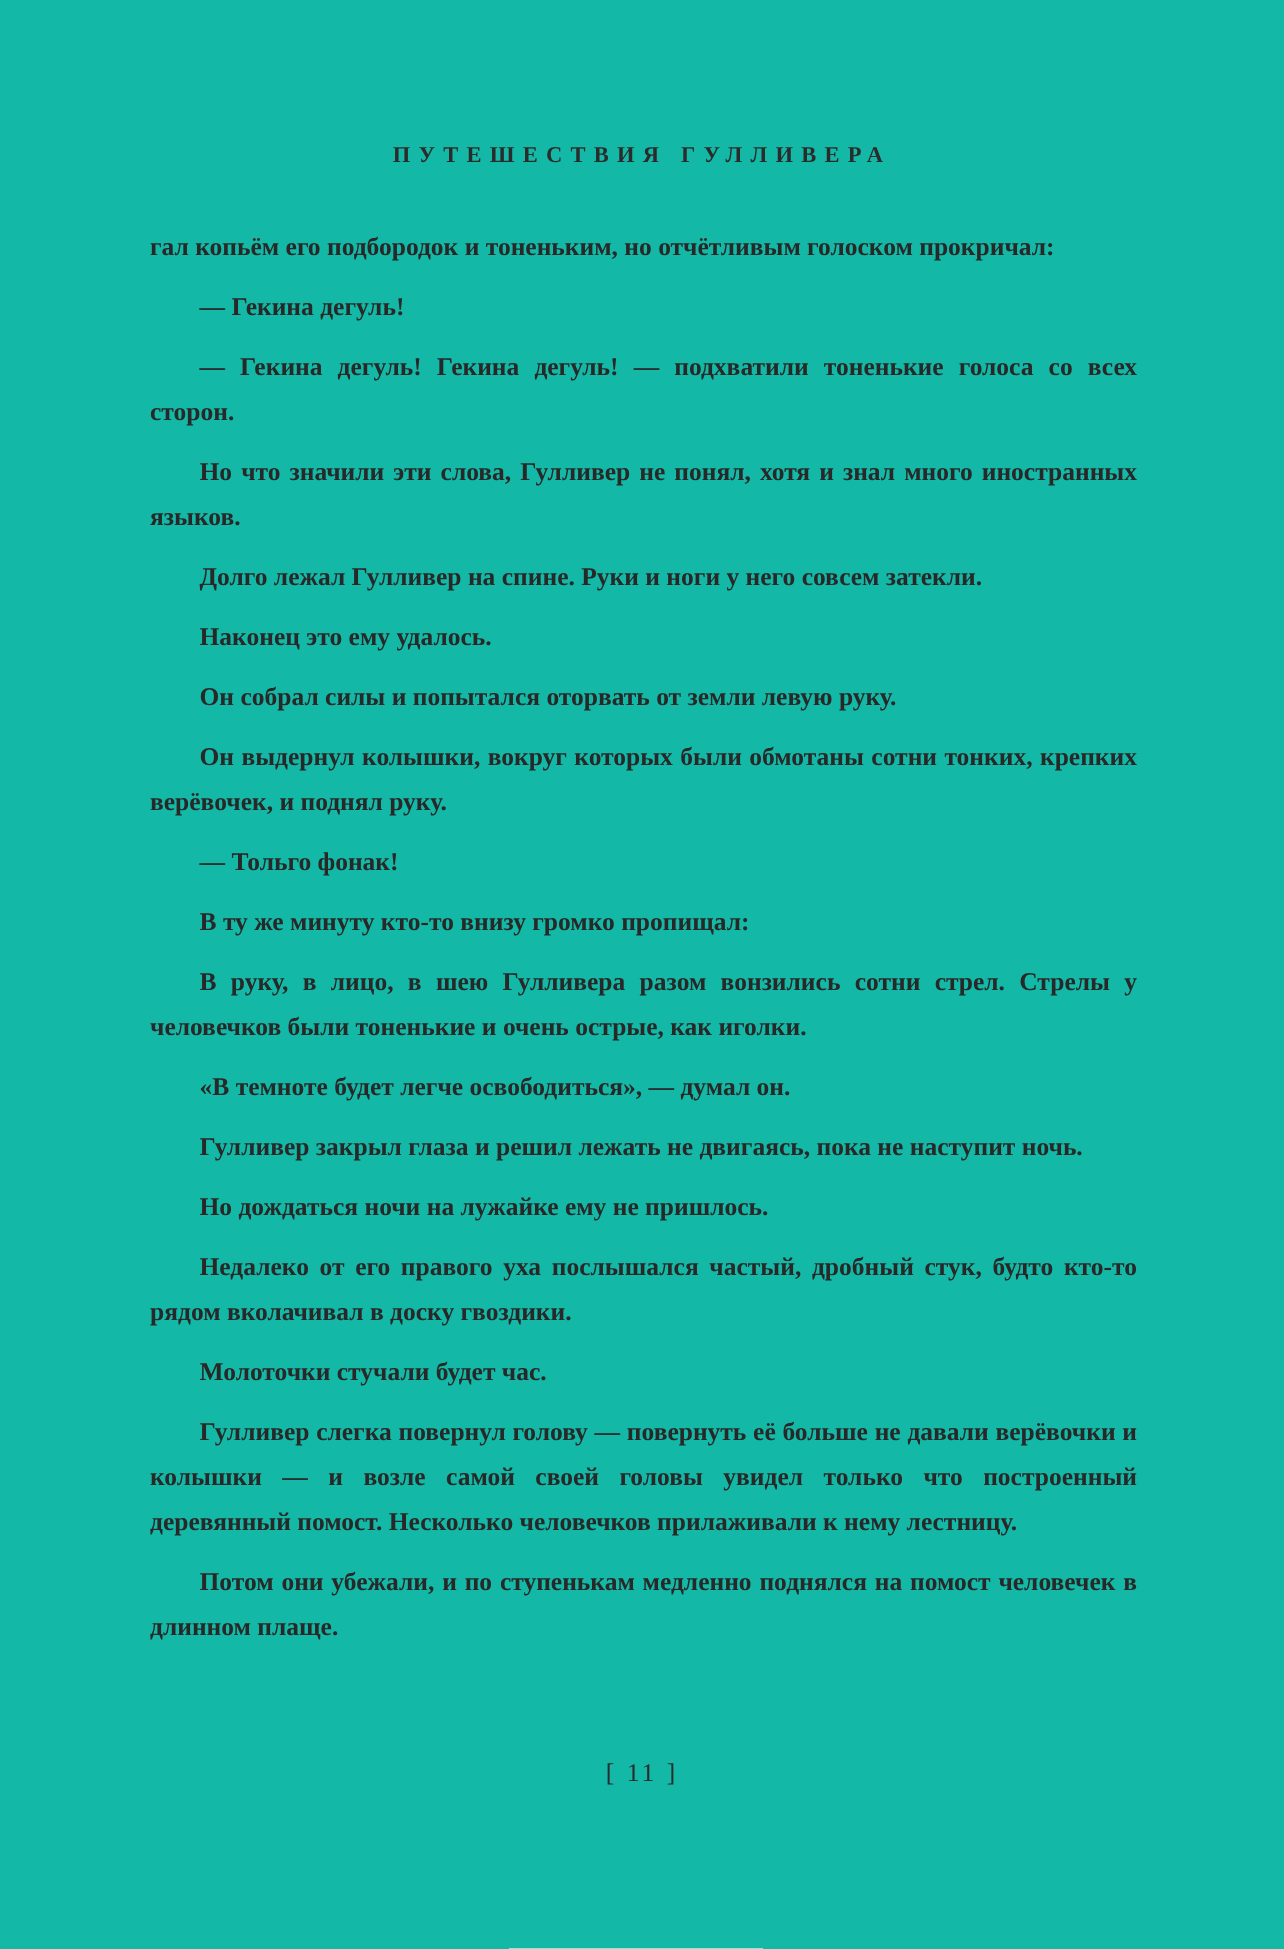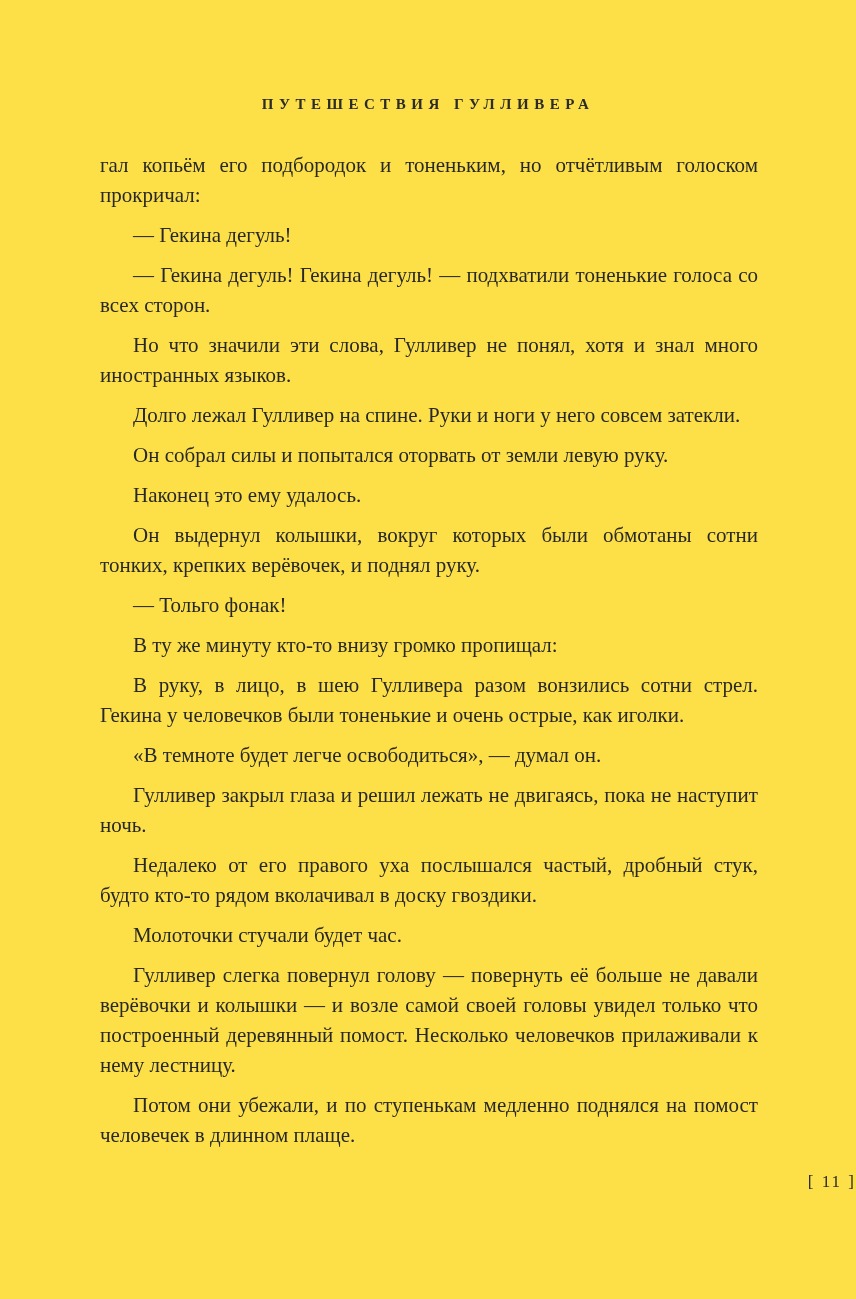--- a/index.html
+++ b/index.html
@@ -5,89 +5,91 @@
   * { box-sizing: border-box; }
   html, body {
     margin: 0;
     padding: 0;
     background: #ffffff;
   }
   .book-page {
     position: relative;
     width: 856px;
     height: 1299px;
-    background: #fde047;
+    background: #14b8a6;
     font-family: "Liberation Serif", "DejaVu Serif", serif;
     color: #282828;
     overflow: hidden;
   }
   .running-header {
     position: absolute;
     top: 96px;
     left: 0;
     right: 0;
     text-align: center;
     font-size: 15px;
     font-weight: bold;
     letter-spacing: 5.5px;
     color: #2b2b2b;
   }
   .text-block {
     position: absolute;
     top: 150px;
     left: 100px;
     width: 658px;
-    font-size: 21px;
+    font-size: 17px;
     line-height: 30px;
     text-align: justify;
     color: #282828;
+    font-weight: bold;
   }
   .text-block p {
     margin: 0;
     padding: 0;
   }
   .text-block p.indent {
     text-indent: 33px;
     margin-top: 10px;
   }
   .text-block p.noindent {
     text-indent: 0;
   }
   .page-number {
     position: absolute;
     top: 1172px;
     left: 0;
     right: 0;
-    text-align: right;
+    text-align: center;
     font-size: 17px;
     letter-spacing: 2px;
     color: #2b2b2b;
   }
 </style>
 </head>
 <body>
 
 <div class="book-page">
 
   <div class="running-header">ПУТЕШЕСТВИЯ ГУЛЛИВЕРА</div>
 
   <div class="text-block">
     <p class="noindent">гал копьём его подбородок и тоненьким, но отчётливым голоском прокричал:</p>
     <p class="indent">—  Гекина дегуль!</p>
     <p class="indent">—  Гекина дегуль! Гекина дегуль! — подхватили тоненькие голоса со всех сторон.</p>
     <p class="indent">Но что значили эти слова, Гулливер не понял, хотя и знал много иностранных языков.</p>
     <p class="indent">Долго лежал Гулливер на спине. Руки и ноги у него совсем затекли.</p>
+    <p class="indent">Наконец это ему удалось.</p>
     <p class="indent">Он собрал силы и попытался оторвать от земли левую руку.</p>
-    <p class="indent">Наконец это ему удалось.</p>
     <p class="indent">Он выдернул колышки, вокруг которых были обмотаны сотни тонких, крепких верёвочек, и поднял руку.</p>
     <p class="indent">—  Тольго фонак!</p>
     <p class="indent">В ту же минуту кто-то внизу громко пропищал:</p>
-    <p class="indent">В руку, в лицо, в шею Гулливера разом вонзились сотни стрел. Гекина у человечков были тоненькие и очень острые, как иголки.</p>
+    <p class="indent">В руку, в лицо, в шею Гулливера разом вонзились сотни стрел. Стрелы у человечков были тоненькие и очень острые, как иголки.</p>
     <p class="indent">«В темноте будет легче освободиться», — думал он.</p>
     <p class="indent">Гулливер закрыл глаза и решил лежать не двигаясь, пока не наступит ночь.</p>
+    <p class="indent">Но дождаться ночи на лужайке ему не пришлось.</p>
     <p class="indent">Недалеко от его правого уха послышался частый, дробный стук, будто кто-то рядом вколачивал в доску гвоздики.</p>
     <p class="indent">Молоточки стучали будет час.</p>
     <p class="indent">Гулливер слегка повернул голову — повернуть её больше не давали верёвочки и колышки — и возле самой своей головы увидел только что построенный деревянный помост. Несколько человечков прилаживали к нему лестницу.</p>
     <p class="indent">Потом они убежали, и по ступенькам медленно поднялся на помост человечек в длинном плаще.</p>
   </div>
 
   <div class="page-number">[ 11 ]</div>
 
 </div>
 

